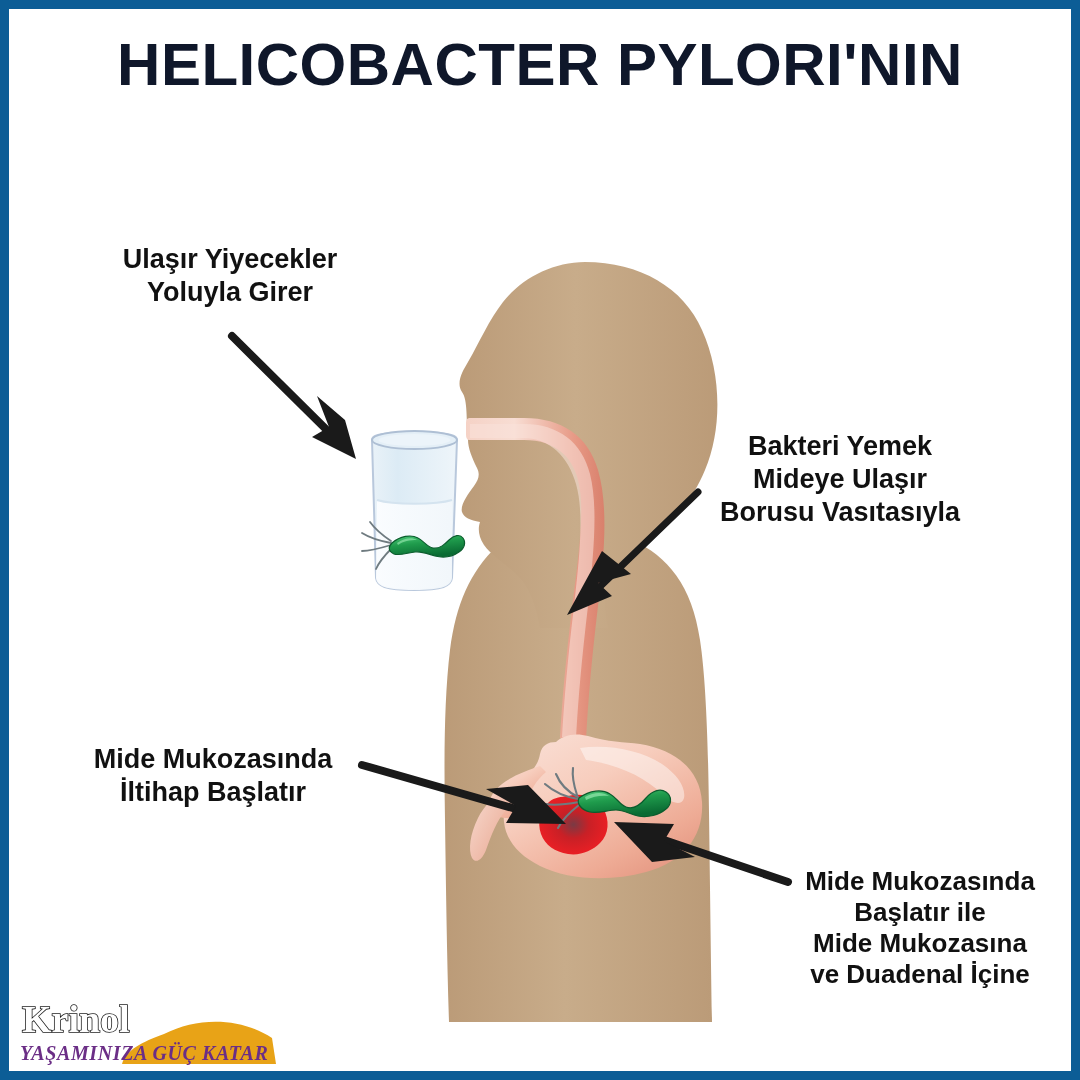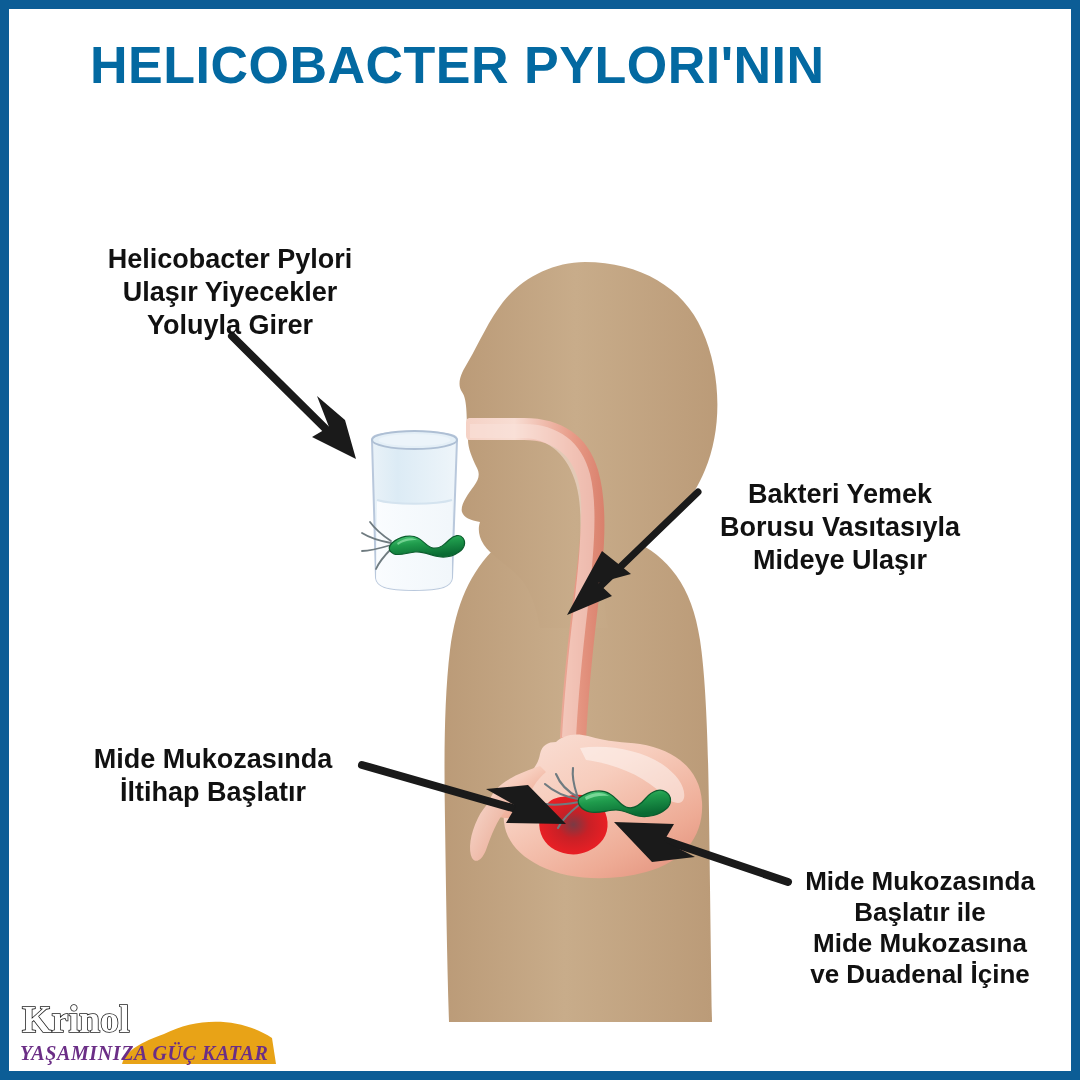--- a/index.html
+++ b/index.html
@@ -24,44 +24,45 @@
     border: 9px solid #0c5d96;
     box-sizing: border-box;
     pointer-events: none;
     z-index: 40;
   }
   #title {
     position: absolute;
     left: 90px;
     top: 36px;
     width: 900px;
-    color: #0369a1;
+    text-align: center;
+    color: #0f172a;
     font-family: "Liberation Sans", sans-serif;
     font-weight: bold;
-    font-size: 52px;
+    font-size: 60px;
     line-height: 58px;
     letter-spacing: 0.5px;
     z-index: 20;
   }
   #title .tline { display: block; white-space: pre; }
 
   .callout {
     position: absolute;
     color: #111111;
     font-family: "Liberation Sans", sans-serif;
     font-weight: bold;
     font-size: 27px;
     line-height: 33px;
     text-align: center;
     z-index: 25;
   }
   .callout .cline { display: block; white-space: pre; }
 
   #callout-mouth  { left: 60px;  top: 243px; width: 340px; }
-  #callout-esoph  { left: 690px; top: 430px; width: 300px; margin-top: 48px; }
+  #callout-esoph  { left: 690px; top: 430px; width: 300px; }
   #callout-inflam { left: 58px;  top: 743px; width: 310px; }
   #callout-penetr { left: 770px; top: 866px; width: 300px;
                     font-size: 26px; line-height: 31px; }
 
   #art { position: absolute; left: 0; top: 0; width: 1080px; height: 1080px; z-index: 10; }
 
   #logo {
     position: absolute;
     left: 14px;
     bottom: 8px;
@@ -302,29 +303,28 @@
       <path d="M788,882 L664,840" stroke="#1a1a1a" stroke-width="8" stroke-linecap="round" fill="none"></path>
       <path d="M614,822 L674,824 L664,841 L695,857 L652,862 Z" fill="#1a1a1a"></path>
     </g>
   </svg>
 
   <div id="title">
     <span class="tline">HELICOBACTER PYLORI'NIN</span>
   </div>
 
   <div class="callout" id="callout-mouth">
-    <span class="cline">Helicobacter Pylori</span>
     <span class="cline">Ulaşır Yiyecekler</span>
     <span class="cline">Yoluyla Girer</span>
   </div>
 
   <div class="callout" id="callout-esoph">
     <span class="cline">Bakteri Yemek</span>
+    <span class="cline">Mideye Ulaşır</span>
     <span class="cline">Borusu Vasıtasıyla</span>
-    <span class="cline">Mideye Ulaşır</span>
   </div>
 
   <div class="callout" id="callout-inflam">
     <span class="cline">Mide Mukozasında</span>
     <span class="cline">İltihap Başlatır</span>
   </div>
 
   <div class="callout" id="callout-penetr">
     <span class="cline">Mide Mukozasında</span>
     <span class="cline">Başlatır ile</span>

